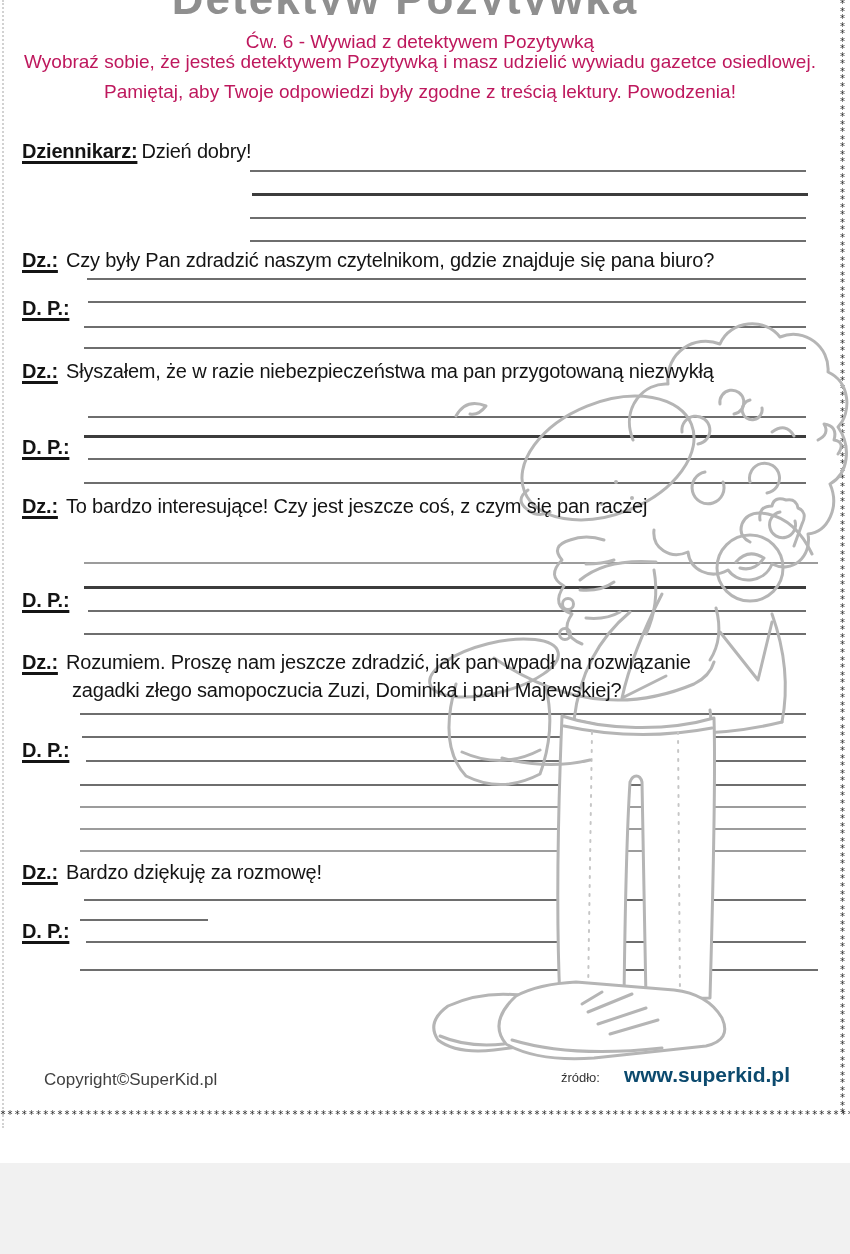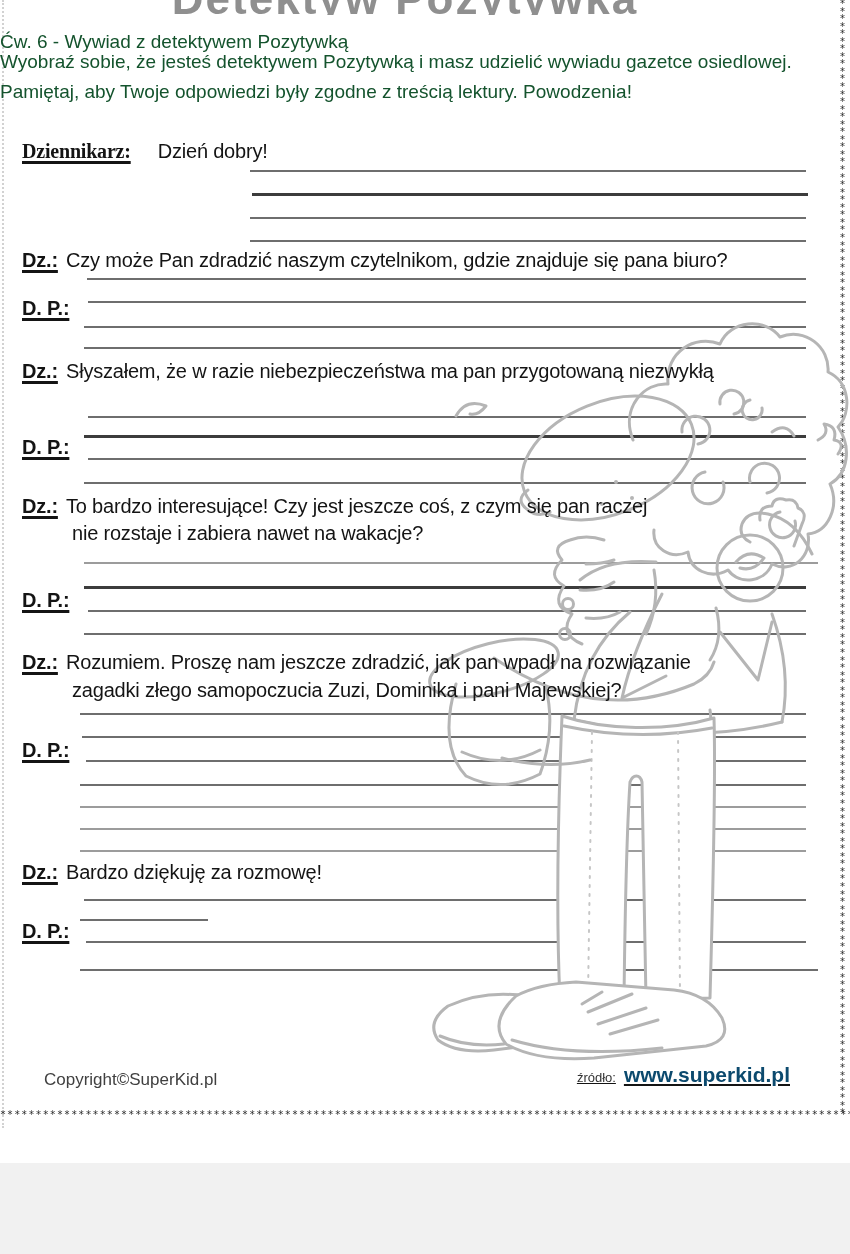--- a/index.html
+++ b/index.html
@@ -4,38 +4,38 @@
 <style>
   html,body{margin:0;padding:0;background:#ffffff;}
   .canvas{
     position:relative;width:850px;height:1254px;background:#ffffff;
     font-family:"Liberation Sans", sans-serif;color:#141414;overflow:hidden;
   }
   
   .clip-head{position:absolute;top:0;left:0;width:810px;height:15px;overflow:hidden;text-align:center;}
   .clip-head span{display:inline-block;margin-top:-38px;font-size:44px;font-weight:bold;color:#8f8f8f;letter-spacing:2px;}
   
-  .hdr{position:absolute;left:0;width:840px;font-size:19px;color:#14532d;white-space:nowrap;}
+  .hdr{position:absolute;left:0;width:840px;text-align:center;font-size:19px;color:#be185d;white-space:nowrap;}
   
   .drow{position:absolute;left:22px;font-size:20px;line-height:22px;white-space:nowrap;letter-spacing:-0.2px;}
   .lbl{font-weight:bold;text-decoration:underline;text-decoration-thickness:2.5px;text-underline-offset:3px;}
-  .lbl-gap{margin-right:27px;font-family:Liberation Serif, serif;}
+  .lbl-gap{margin-right:4px;}
   .dz{display:inline-block;width:44px;}
   .cont{position:absolute;font-size:20px;line-height:22px;white-space:nowrap;letter-spacing:-0.2px;}
   
   .ans-line{position:absolute;}
   
   .left-dotted{position:absolute;left:2px;top:0;height:1128px;border-left:2px dotted #d2d2d2;}
   .ast-right{position:absolute;right:1px;top:0;width:13px;font-family:"DejaVu Sans Mono",monospace;
              font-size:10px;line-height:7.55px;color:#2a2a2a;white-space:pre;text-align:center;}
   .ast-bottom{position:absolute;left:0;top:1109px;width:850px;font-family:"DejaVu Sans Mono",monospace;
               font-size:10px;letter-spacing:1.1px;color:#2a2a2a;overflow:hidden;white-space:nowrap;}
   
   .copyright{position:absolute;left:44px;top:1070px;font-size:17px;color:#404040;}
-  .source{position:absolute;right:60px;top:1063px;display:flex;align-items:baseline;gap:8px;text-decoration:underline;}
+  .source{position:absolute;right:60px;top:1063px;display:flex;align-items:baseline;gap:24px;}
   .source .src-lbl{font-size:13px;color:#333;}
   .source .src-url{font-size:21px;font-weight:bold;color:#0c4a6e;}
   .gray-strip{position:absolute;left:0;top:1163px;width:850px;height:91px;background:#f1f1f1;}
   
   #lines-layer{position:absolute;inset:0;z-index:1;}
   #figure-layer{position:absolute;left:420px;top:312px;z-index:2;}
   #text-layer{position:absolute;inset:0;z-index:3;}
 </style>
 </head>
 <body>
@@ -159,39 +159,38 @@
     <div class="hdr" style="top:31px">Ćw. 6 - Wywiad z detektywem Pozytywką</div>
     <div class="hdr" style="top:51px">Wyobraź sobie, że jesteś detektywem Pozytywką i masz udzielić wywiadu gazetce osiedlowej.</div>
     <div class="hdr" style="top:81px">Pamiętaj, aby Twoje odpowiedzi były zgodne z treścią lektury. Powodzenia!</div>
 
     <div class="drow" style="top:140px">
       <span class="lbl lbl-gap">Dziennikarz:</span><span>Dzień dobry!</span>
     </div>
 
 
     <div class="drow" style="top:249px">
-      <span class="lbl dz">Dz.:</span><span>Czy może Pan zdradzić naszym czytelnikom, gdzie znajduje się pana biuro?</span>
+      <span class="lbl dz">Dz.:</span><span>Czy były Pan zdradzić naszym czytelnikom, gdzie znajduje się pana biuro?</span>
     </div>
 
     <div class="drow" style="top:297px">
       <span class="lbl">D. P.:</span>
     </div>
 
     <div class="drow" style="top:360px">
       <span class="lbl dz">Dz.:</span><span>Słyszałem, że w razie niebezpieczeństwa ma pan przygotowaną niezwykłą</span>
     </div>
 
     <div class="drow" style="top:436px">
       <span class="lbl">D. P.:</span>
     </div>
 
     <div class="drow" style="top:495px">
       <span class="lbl dz">Dz.:</span><span>To bardzo interesujące! Czy jest jeszcze coś, z czym się pan raczej</span>
     </div>
-    <div class="cont" style="top:522px;left:72px">nie rozstaje i zabiera nawet na wakacje?</div>
 
     <div class="drow" style="top:589px">
       <span class="lbl">D. P.:</span>
     </div>
 
     <div class="drow" style="top:651px">
       <span class="lbl dz">Dz.:</span><span>Rozumiem. Proszę nam jeszcze zdradzić, jak pan wpadł na rozwiązanie</span>
     </div>
     <div class="cont" style="top:679px;left:72px">zagadki złego samopoczucia Zuzi, Dominika i pani Majewskiej?</div>
 

